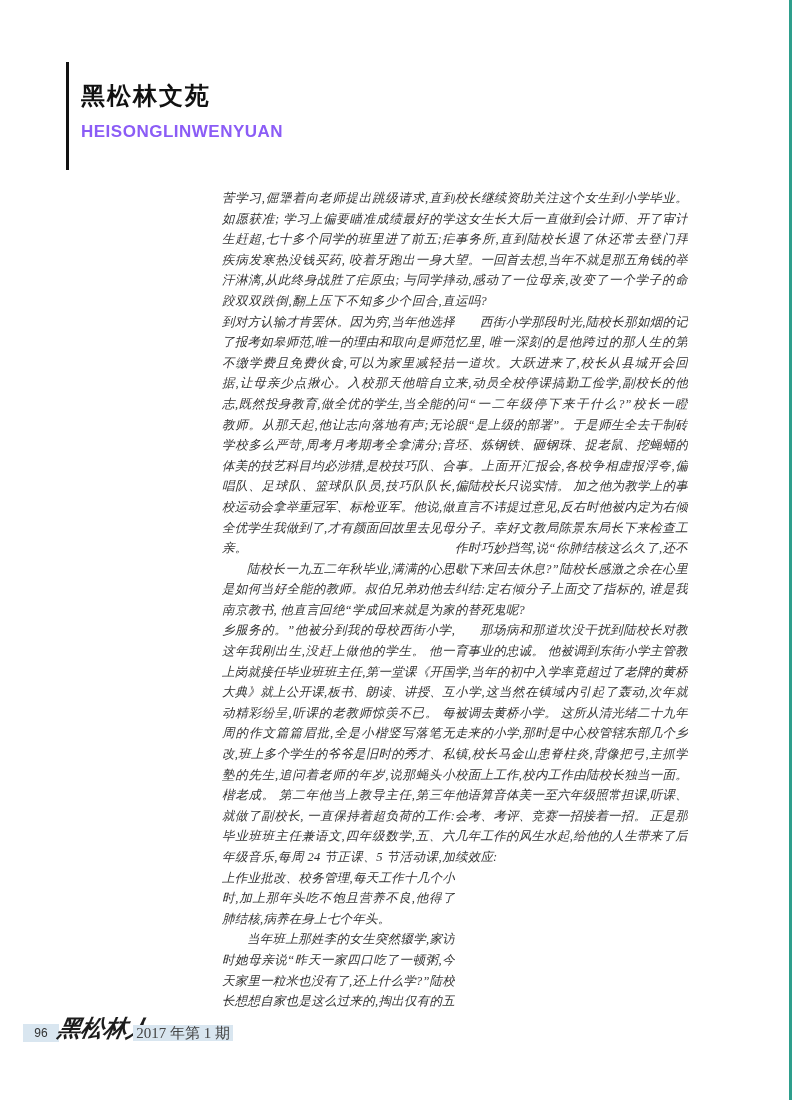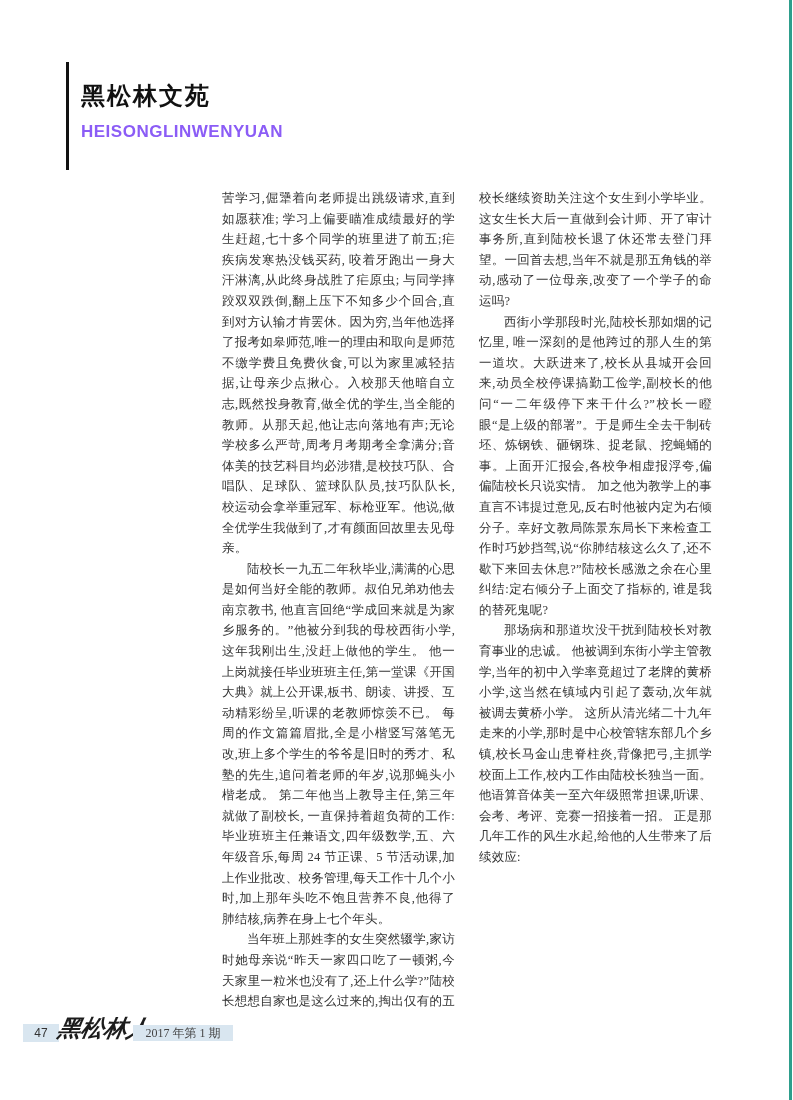--- a/index.html
+++ b/index.html
@@ -38,22 +38,23 @@
     font-family: "Liberation Sans", sans-serif;
     font-size: 17px; font-weight: bold;
     letter-spacing: 0.5px;
     color: #8b5cf6;
   }
 
   
   .article {
     position: absolute; left: 222px; top: 188px;
     width: 490px; height: 826px;
-    display: flex; gap: 24px;
+    display: flex; 
     overflow: hidden;
+    font-style: italic;
   }
   .col { width: 233px; overflow: hidden; }
   .para {
     margin: 0;
     font-size: 12.5px;
     line-height: 20.6px;
     color: #333333;
     text-align: justify;
     text-indent: 2em;
     letter-spacing: 0.2px;
@@ -76,21 +77,21 @@
     font-style: italic; font-weight: bold;
     font-size: 23px;
     color: #1c1c1c;
     transform: skewX(-10deg);
     white-space: nowrap;
   }
   .issue {
     position: absolute; left: 133px; top: 1025px;
     width: 100px; height: 16px;
     background: #d9e6f0;
-    font-size: 12px; line-height: 16px;
+    font-size: 15px; line-height: 16px;
     text-align: center;
     color: #444444;
     white-space: nowrap;
   }
 </style>
 </head>
 <body>
 
 <div class="page">
 
@@ -110,18 +111,18 @@
     </div>
     <div class="col">
       <p class="para no-indent">校长继续资助关注这个女生到小学毕业。这女生长大后一直做到会计师、开了审计事务所,直到陆校长退了休还常去登门拜望。一回首去想,当年不就是那五角钱的举动,感动了一位母亲,改变了一个学子的命运吗?</p>
       <p class="para">西街小学那段时光,陆校长那如烟的记忆里, 唯一深刻的是他跨过的那人生的第一道坎。大跃进来了,校长从县城开会回来,动员全校停课搞勤工俭学,副校长的他问“一二年级停下来干什么?”校长一瞪眼“是上级的部署”。于是师生全去干制砖坯、炼钢铁、砸钢珠、捉老鼠、挖蝇蛹的事。上面开汇报会,各校争相虚报浮夸,偏偏陆校长只说实情。 加之他为教学上的事直言不讳提过意见,反右时他被内定为右倾分子。幸好文教局陈景东局长下来检查工作时巧妙挡驾,说“你肺结核这么久了,还不歇下来回去休息?”陆校长感激之余在心里纠结:定右倾分子上面交了指标的, 谁是我的替死鬼呢?</p>
       <p class="para">那场病和那道坎没干扰到陆校长对教育事业的忠诚。 他被调到东街小学主管教学,当年的初中入学率竟超过了老牌的黄桥小学,这当然在镇域内引起了轰动,次年就被调去黄桥小学。 这所从清光绪二十九年走来的小学,那时是中心校管辖东部几个乡镇,校长马金山患脊柱炎,背像把弓,主抓学校面上工作,校内工作由陆校长独当一面。他语算音体美一至六年级照常担课,听课、会考、考评、竞赛一招接着一招。 正是那几年工作的风生水起,给他的人生带来了后续效应:</p>
 
     </div>
   </main>
 
   <footer>
-    <div class="page-number">47</div>
+    <div class="page-number">96</div>
     <div class="logo">黑松林人</div>
     <div class="issue">2017 年第 1 期</div>
   </footer>
 
 </div>
 
 </body></html>

